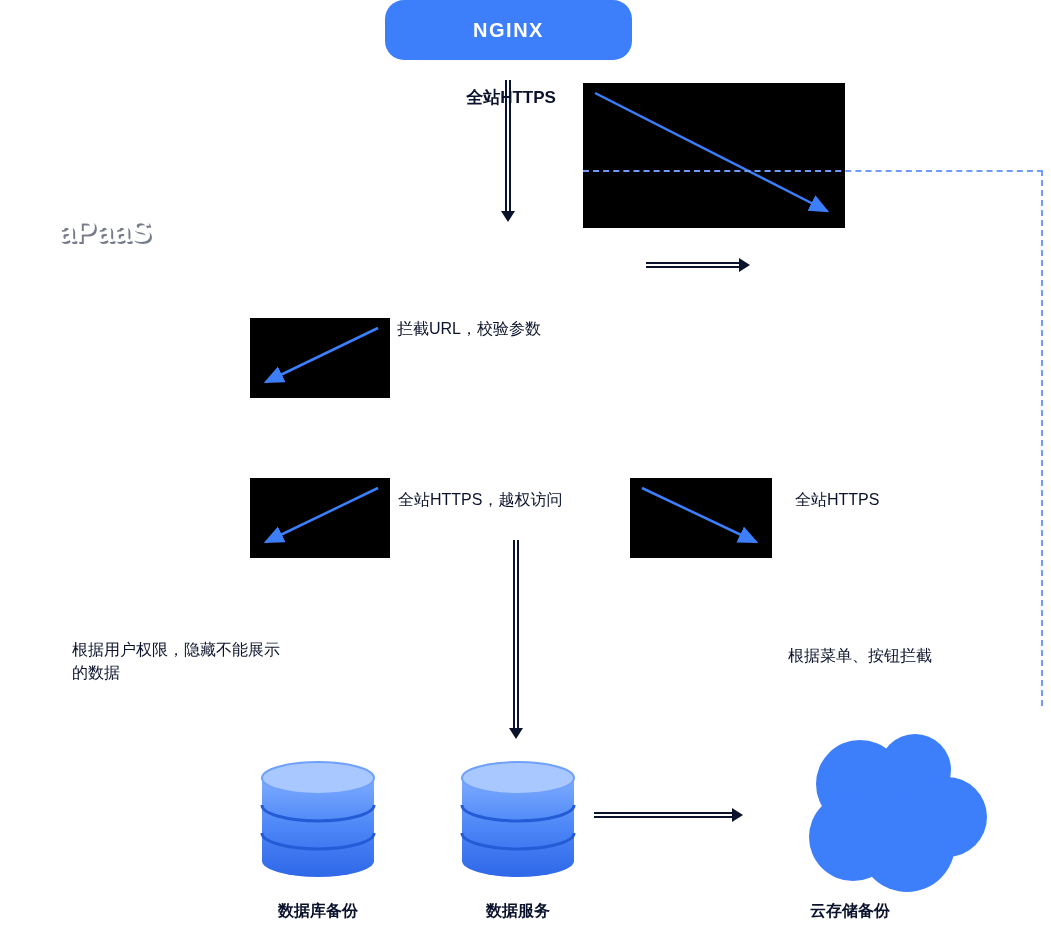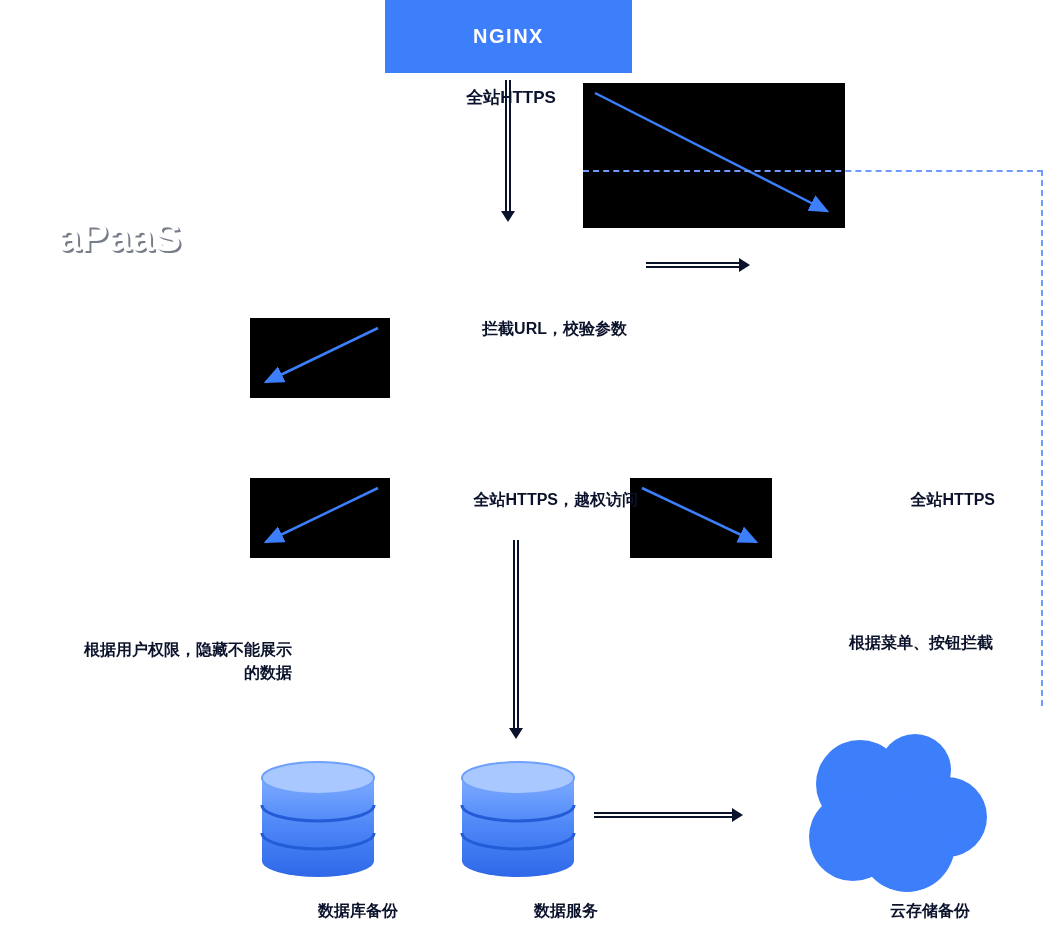--- a/index.html
+++ b/index.html
@@ -19,40 +19,40 @@
   .panel { background:#3d7efb; z-index:1; }
 
   .nginx-box {
     background:#3d7efb; color:#ffffff;
     display:flex; align-items:center; justify-content:center;
     font-size:20px; font-weight:700; letter-spacing:1.5px;
     z-index:4;
   }
 
   .apaas-title {
-    font-size:41px; font-weight:700; color:#ffffff;
+    font-size:31px; font-weight:700; color:#ffffff;
     text-shadow:2px 2px 0 rgba(8,16,40,.55);
     z-index:4;
   }
 
   .node-title {
     color:#ffffff; font-weight:700; font-size:21px;
     text-align:center; z-index:4;
   }
   .node-desc {
-    color:#0b122b; font-weight:700; font-size:16px;
-    text-align:right; line-height:1.45; z-index:4;
+    color:#0b122b; font-weight:400; font-size:16px;
+    text-align:left; line-height:1.45; z-index:4;
   }
   .caption-dark {
     color:#0b122b; font-weight:700; font-size:17px;
     text-align:center; z-index:4;
   }
   .storage-label {
     color:#0b122b; font-weight:700; font-size:16px;
-    text-align:right; z-index:4;
+    text-align:center; z-index:4;
   }
 
   
   .dbl-v { width:6px; border-left:2px solid #0b122b; border-right:2px solid #0b122b; z-index:3; }
   .dbl-h { height:6px; border-top:2px solid #0b122b; border-bottom:2px solid #0b122b; z-index:3; }
   .arr-down {
     width:0; height:0; z-index:3;
     border-left:7px solid transparent; border-right:7px solid transparent;
     border-top:11px solid #0b122b;
   }
@@ -72,21 +72,21 @@
 <body>
 
 <div class="canvas">
 
   <div class="abs panel" style="left:0;top:170;width:1040;height:535;"></div>
   <div class="abs apaas-title" style="left:58;left:58px;top:214px;">aPaaS</div>
 
   <div class="abs dash-top" style="left:583px;top:170px;width:460px;"></div>
   <div class="abs dash-right" style="left:1041px;top:170px;height:536px;"></div>
 
-  <div class="abs nginx-box" style="left:385px;top:0;width:247px;height:73px;">
+  <div class="abs nginx-box" style="left:385px;top:0;width:247px;height:60px;border-radius:19px;">
     <span>NGINX</span>
   </div>
   <div class="abs caption-dark" style="left:421px;top:86px;width:180px;">全站HTTPS</div>
 
   <div class="abs dbl-v" style="left:505px;top:80px;height:131px;"></div>
   <div class="abs arr-down" style="left:501px;top:211px;"></div>
 
   <div class="abs black-box" style="left:583px;top:83px;width:262px;height:145px;">
     <svg width="262" height="145" viewBox="0 0 262 145">
       <defs>
@@ -144,21 +144,21 @@
           </marker>
         </defs>
       <line x1="12" y1="10" x2="126" y2="64" stroke="#3d7efb" stroke-width="2.5" marker-end="url(#m4)"></line>
     </svg>
   </div>
 
   <div class="abs node-title" style="left:50px;top:576px;width:180px;">权限拦截</div>
   <div class="abs node-desc" style="left:30px;top:638px;width:220px;margin-left:42px;">根据用户权限，隐藏不能展示的数据</div>
 
   <div class="abs node-title" style="left:800px;top:576px;width:180px;">资源拦截</div>
-  <div class="abs node-desc" style="left:788px;top:631px;width:205px;">根据菜单、按钮拦截</div>
+  <div class="abs node-desc" style="left:788px;top:644px;width:205px;">根据菜单、按钮拦截</div>
 
   <div class="abs dbl-v" style="left:513px;top:540px;height:188px;"></div>
   <div class="abs arr-down" style="left:509px;top:728px;"></div>
 
   <div class="abs icon-wrap" style="left:258px;top:758px;">
     <svg width="120" height="124" viewBox="0 0 120 124">
       <defs>
         <linearGradient id="gA" x1="0" y1="0" x2="0" y2="1">
           <stop offset="0" stop-color="#7dabff"></stop>
           <stop offset="0.5" stop-color="#4c86f7"></stop>
@@ -201,15 +201,15 @@
         <circle cx="152" cy="95" r="40"></circle>
         <circle cx="58" cy="115" r="44"></circle>
         <circle cx="112" cy="122" r="48"></circle>
         <rect x="45" y="75" width="110" height="60"></rect>
       </g>
     </svg>
   </div>
 
   <div class="abs storage-label" style="left:238px;top:901px;width:160px;">数据库备份</div>
   <div class="abs storage-label" style="left:438px;top:901px;width:160px;">数据服务</div>
-  <div class="abs storage-label" style="left:810px;top:901px;width:160px;">云存储备份</div>
+  <div class="abs storage-label" style="left:770px;top:901px;width:160px;">云存储备份</div>
 
 </div>
 
 </body></html>

